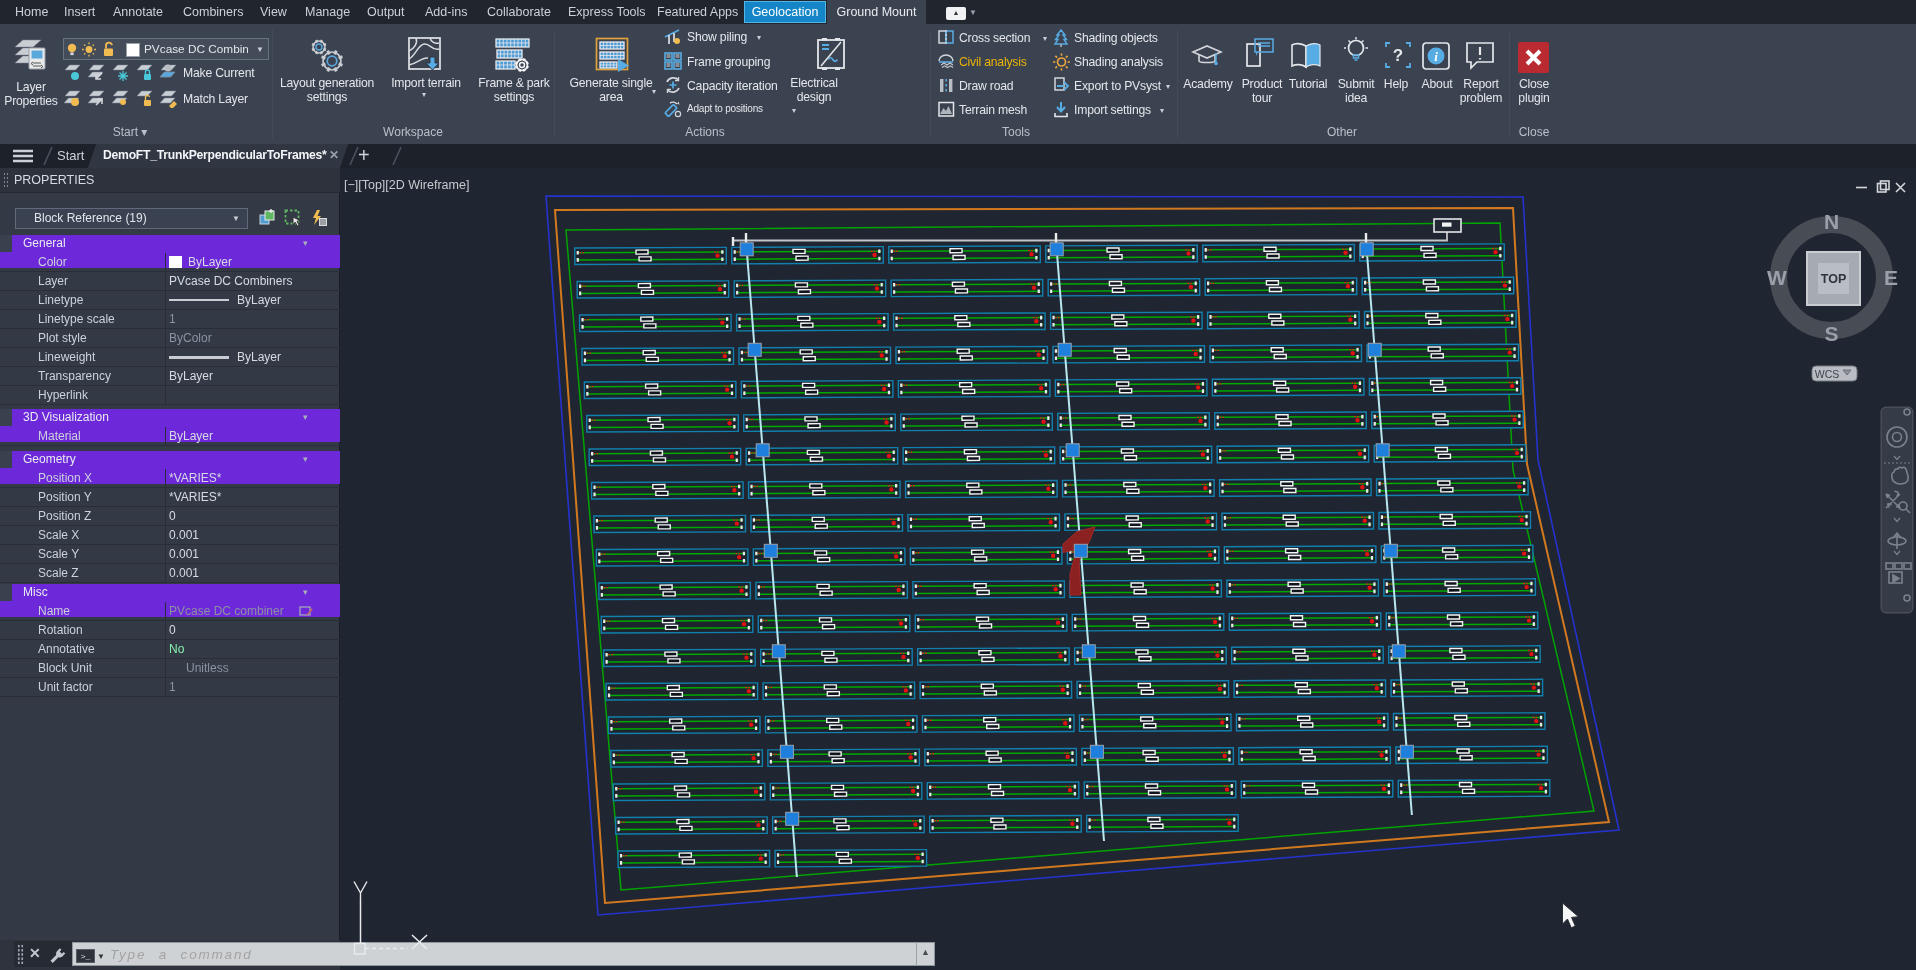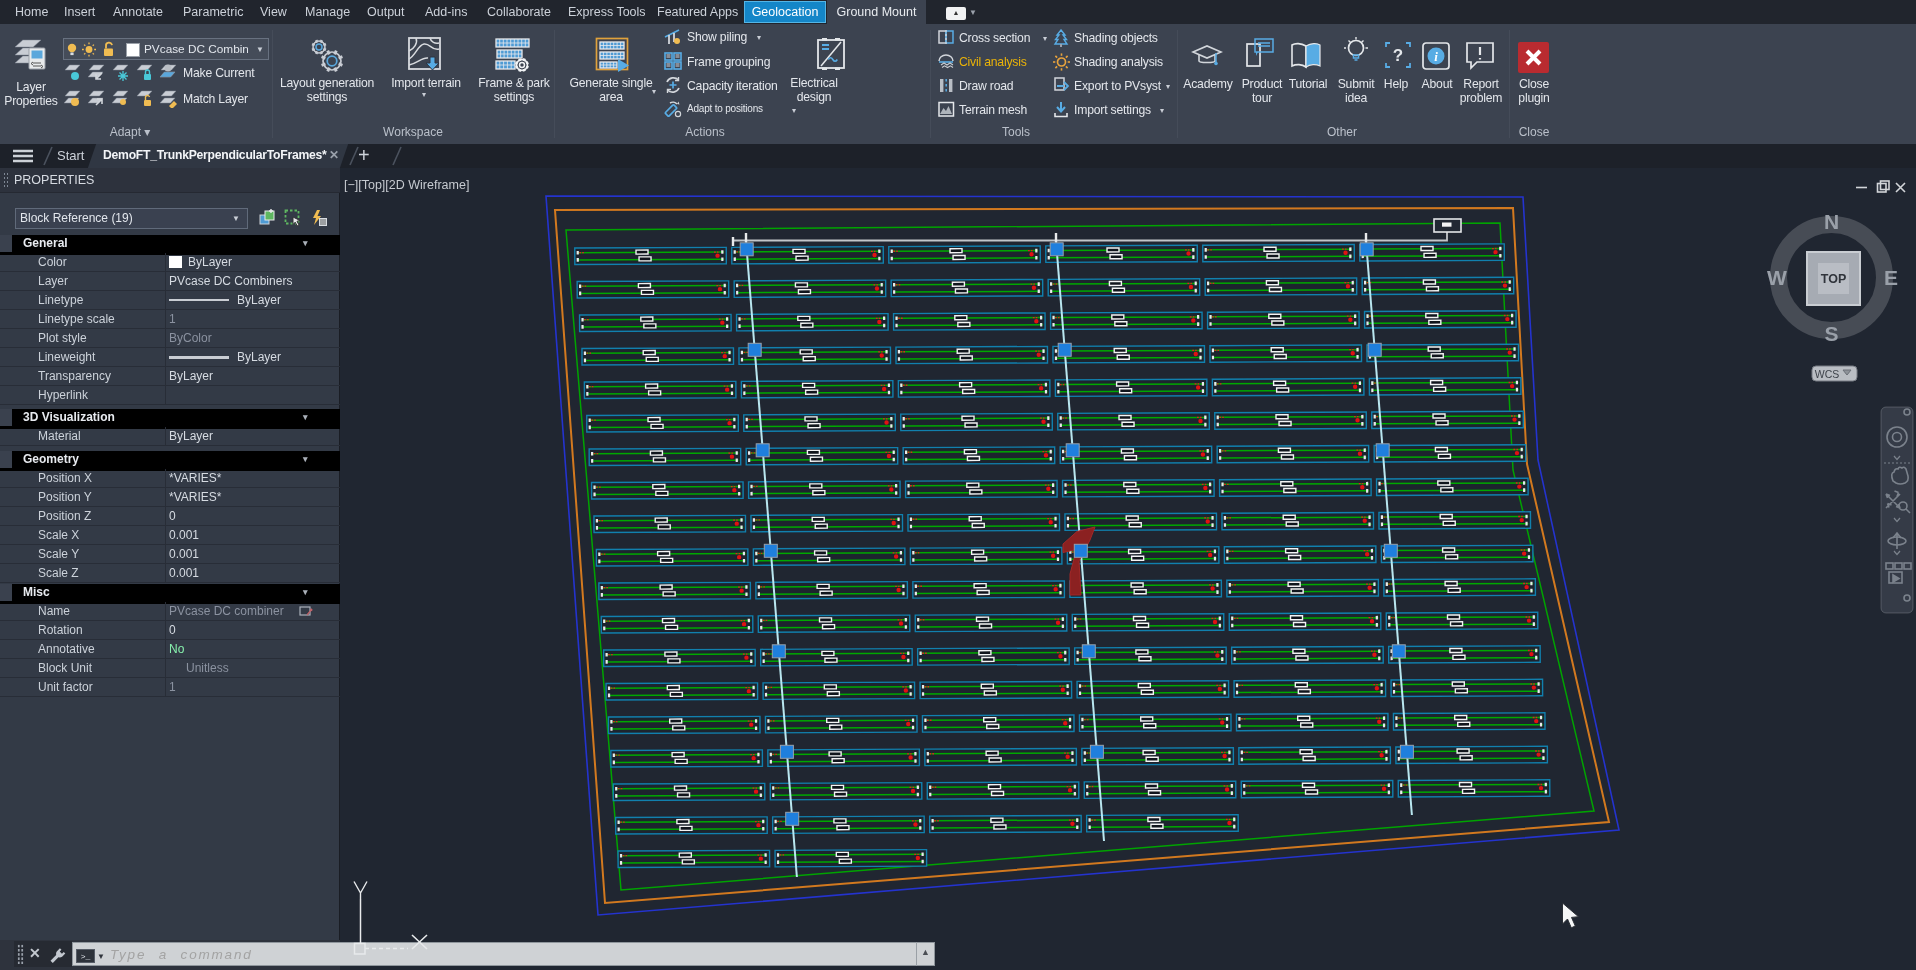--- a/index.html
+++ b/index.html
@@ -1,45 +1,45 @@
 <!DOCTYPE html>
 <html><head><meta charset="utf-8"><style>
 *{margin:0;padding:0;box-sizing:border-box}
 body{width:1916px;height:970px;background:#202631;font-family:"Liberation Sans", sans-serif;overflow:hidden;position:relative}
 .abs{position:absolute}
 .mi{position:absolute;top:0;height:24px;line-height:24px;color:#ccd1d9;font-size:12.5px}
 .rlbl{position:absolute;font-size:12.2px;color:#e3e6eb;text-align:center;line-height:13.5px;letter-spacing:-0.2px}
 .plbl{position:absolute;font-size:12px;color:#bac0ca;text-align:center}
 .sep{position:absolute;top:30px;height:108px;width:1px;background:#343a45;border-right:1px solid #454c59}
 .prow{position:absolute;left:0;width:340px;height:19px;border-bottom:1px solid #282d37;font-size:12px;color:#ccd2da;line-height:18px}
-.phdr{position:absolute;left:0;width:340px;height:20px;background:#000000;font-size:12px;color:#e8ebf0;font-weight:bold;line-height:17px}
+.phdr{position:absolute;left:0;width:340px;height:33px;background:#6d28d9;font-size:12px;color:#e8ebf0;font-weight:normal;line-height:17px}
 </style></head><body>
 <div class="abs" style="left:0;top:0;width:1916px;height:24px;background:#21252d"></div>
 <div class="mi" style="left:15px">Home</div>
 <div class="mi" style="left:64px">Insert</div>
 <div class="mi" style="left:113px">Annotate</div>
-<div class="mi" style="left:183px">Parametric</div>
+<div class="mi" style="left:183px">Combiners</div>
 <div class="mi" style="left:260px">View</div>
 <div class="mi" style="left:305px">Manage</div>
 <div class="mi" style="left:367px">Output</div>
 <div class="mi" style="left:425px">Add-ins</div>
 <div class="mi" style="left:487px">Collaborate</div>
 <div class="mi" style="left:568px">Express Tools</div>
 <div class="mi" style="left:657px">Featured Apps</div>
 <div class="abs" style="left:744px;top:1px;width:82px;height:22px;background:#1486c8;border:1px solid #55b5e5;color:#fff;font-size:12.5px;text-align:center;line-height:20px">Geolocation</div>
 <div class="abs" style="left:827px;top:0;width:99px;height:24px;background:#3c4350;color:#e8ebef;font-size:12.5px;text-align:center;line-height:24px">Ground Mount</div>
 <div class="abs" style="left:946px;top:7px;width:20px;height:13px;background:#f1f2f3;border-radius:2px;text-align:center;line-height:12px;font-size:7px;color:#333">▲</div>
 <div class="abs" style="left:969px;top:8px;font-size:8px;color:#9ba1ab">▼</div>
 <div class="abs" style="left:0;top:24px;width:1916px;height:120px;background:#3c4350"></div>
 <div class="sep" style="left:272px"></div>
 <div class="sep" style="left:554px"></div>
 <div class="sep" style="left:930px"></div>
 <div class="sep" style="left:1177px"></div>
 <div class="sep" style="left:1509px"></div>
-<div class="plbl" style="left:60px;top:125px;width:140px">Adapt ▾</div>
+<div class="plbl" style="left:60px;top:125px;width:140px">Start ▾</div>
 <div class="plbl" style="left:353px;top:125px;width:120px">Workspace</div>
 <div class="plbl" style="left:645px;top:125px;width:120px">Actions</div>
 <div class="plbl" style="left:956px;top:125px;width:120px">Tools</div>
 <div class="plbl" style="left:1282px;top:125px;width:120px">Other</div>
 <div class="plbl" style="left:1474px;top:125px;width:120px">Close</div>
 <svg class="abs" style="left:13px;top:36px" width="34" height="38" viewBox="0 0 34 38">
     <path d="M9.8,4 L28,4 L20.2,11 L2,11 Z" fill="#c9cdd4" stroke="#7e8692" stroke-width="0.5"></path>
     <path d="M9.8,12 L28,12 L20.2,19 L2,19 Z" fill="#c9cdd4" stroke="#7e8692" stroke-width="0.5"></path>
     <path d="M9.8,20 L28,20 L20.2,27 L2,27 Z" fill="#c9cdd4" stroke="#7e8692" stroke-width="0.5"></path>
     <rect x="16" y="12" width="16" height="21" rx="1" fill="#e8eaec" stroke="#9aa0a8"></rect>
@@ -373,21 +373,21 @@
   </svg>
 <div class="abs" style="left:57px;top:147px;font-size:13px;color:#ccd1d9;line-height:18px">Start</div>
 <div class="abs" style="left:92px;top:144px;width:252px;height:24px;background:#303743;transform:skewX(-19deg)"></div>
 <div class="abs" style="left:103px;top:144px;width:224px;height:24px;color:#f3f5f8;font-size:12.2px;font-weight:bold;line-height:23px;letter-spacing:-0.25px;white-space:nowrap">DemoFT_TrunkPerpendicularToFrames*</div>
 <div class="abs" style="left:329px;top:144px;height:24px;color:#9aa1ab;font-size:12px;font-weight:bold;line-height:23px">✕</div>
 <div class="abs" style="left:358px;top:144px;height:24px;color:#cdd2d9;font-size:20px;font-weight:300;line-height:22px">+</div>
 <div class="abs" style="left:0;top:168px;width:340px;height:802px;background:#333a46;border-right:1px solid #1a1d24"></div>
 <div class="abs" style="left:0;top:168px;width:340px;height:25px;background:#2d323d;border-bottom:1px solid #252932"></div>
 <div class="abs" style="left:3px;top:172px;width:5px;height:17px;background-image:radial-gradient(circle,#7e8794 1px,transparent 1.1px);background-size:3px 4px"></div>
 <div class="abs" style="left:14px;top:168px;height:25px;font-size:12.5px;color:#d7dbe2;line-height:25px">PROPERTIES</div>
-<div class="abs" style="left:15px;top:208px;width:233px;height:21px;background:#3a4150;border:1px solid #606a7a;color:#e2e6ec;font-size:12px;line-height:19px;padding-left:4px">Block Reference (19)</div>
+<div class="abs" style="left:15px;top:208px;width:233px;height:21px;background:#3a4150;border:1px solid #606a7a;color:#e2e6ec;font-size:12px;line-height:19px;padding-left:18px">Block Reference (19)</div>
 <div class="abs" style="left:232px;top:214px;font-size:8px;color:#c9ced6">▼</div>
 <svg class="abs" style="left:258px;top:209px" width="18" height="18" viewBox="0 0 18 18">
     <rect x="2" y="6" width="9" height="9" fill="#4f9bd4" stroke="#cdd2d8"></rect>
     <rect x="7" y="2" width="9" height="9" fill="#5fb761" stroke="#e8eaec"></rect>
     <path d="M13,0 v4 M11,2 h4" stroke="#e8eaec" stroke-width="1.4"></path>
   </svg>
 <svg class="abs" style="left:284px;top:209px" width="18" height="18" viewBox="0 0 18 18">
     <rect x="1.5" y="1.5" width="13" height="13" fill="none" stroke="#5fb761" stroke-width="1.8" stroke-dasharray="2.5 2"></rect>
     <path d="M9,8 l7,3.5 -3,0.8 2,3.6 -1.8,1 -2,-3.7 -2.2,2.3 z" fill="#e8eaec" stroke="#333"></path>
   </svg>

